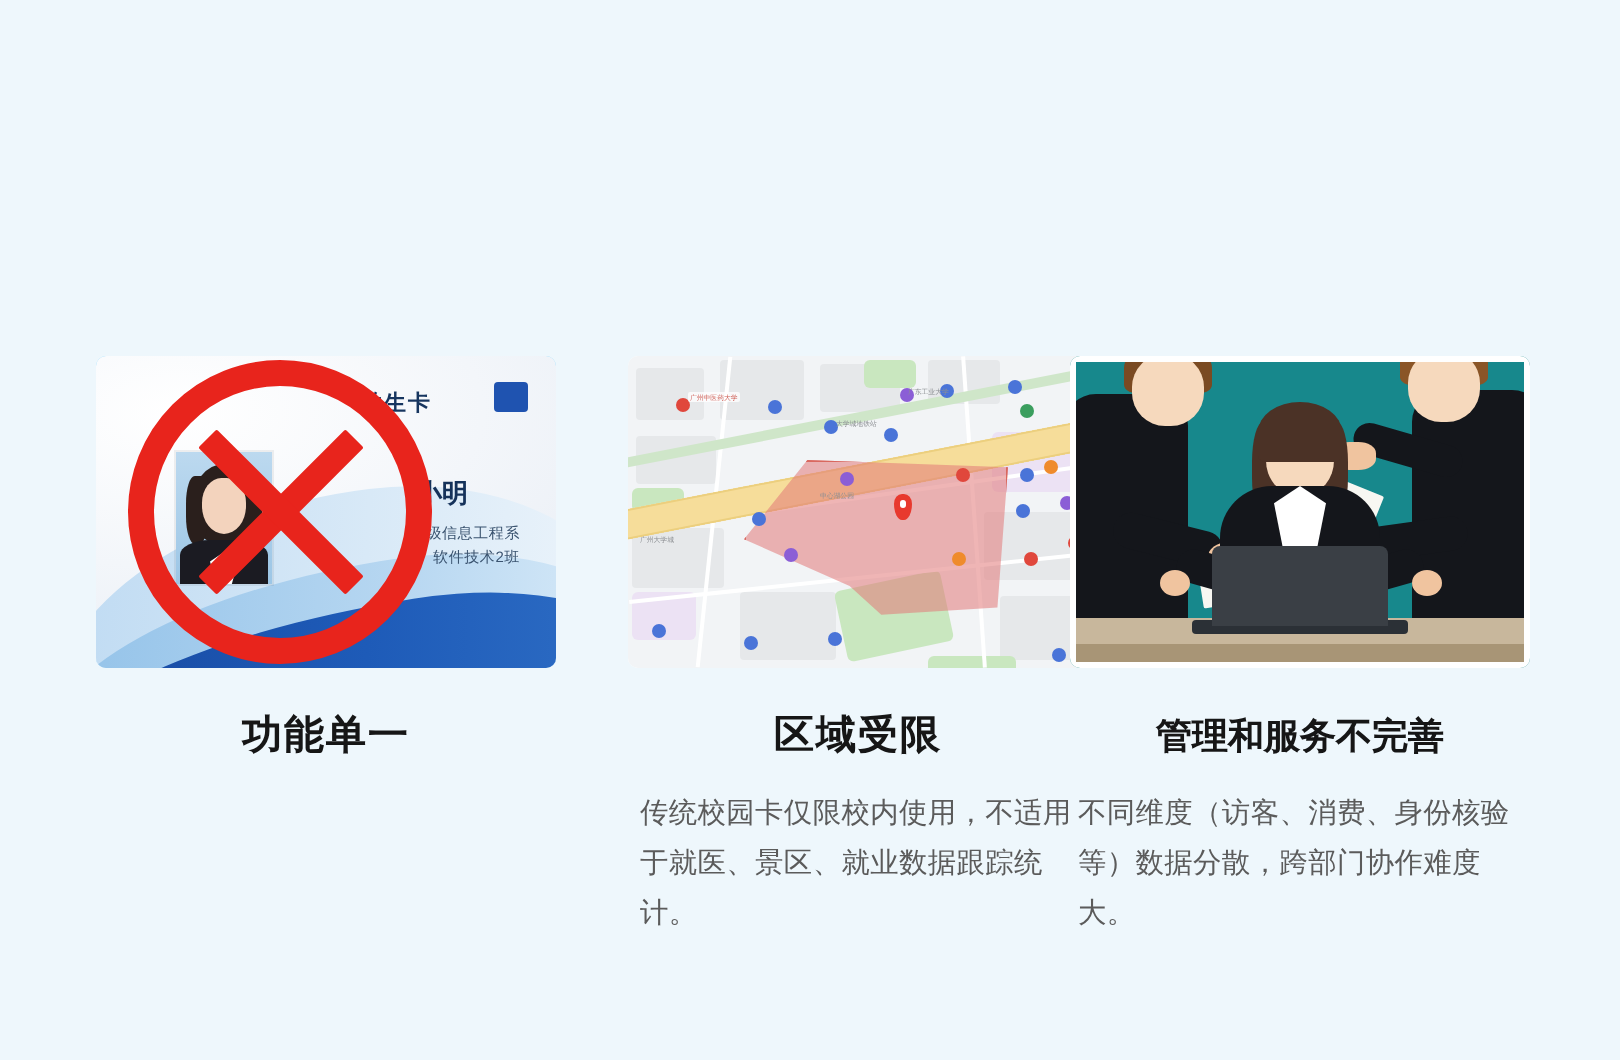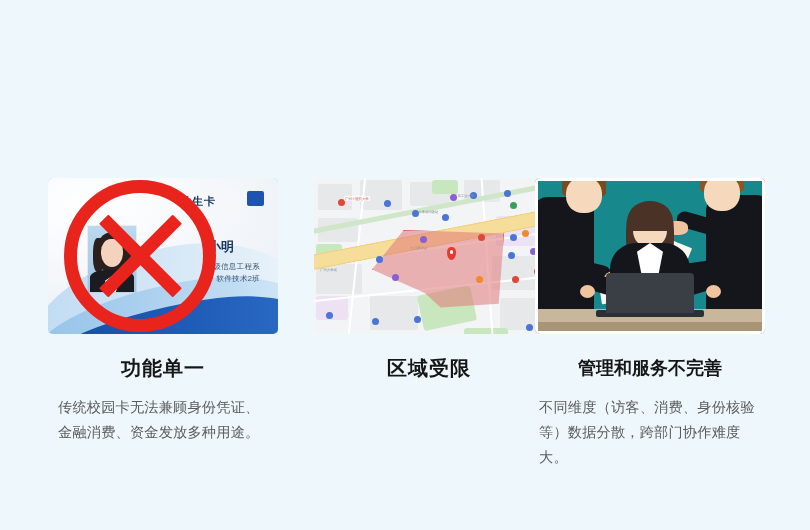--- a/index.html
+++ b/index.html
@@ -287,21 +287,20 @@
           <div class="meta2">软件技术2班</div>
 
           <div class="ban">
             <div class="ring"></div>
             <div class="b1"></div>
             <div class="b2"></div>
           </div>
         </div>
       </div>
       <div class="cap-title">功能单一</div>
-      <div class="cap-body">传统校园卡无法兼顾身份凭证、金融消费、资金发放多种用途。</div>
     </div>
 
     <div class="col col-1">
       <div class="thumb">
         <div class="map">
           <div class="blk" style="left:4px;top:6px;width:34px;height:26px;"></div>
           <div class="blk" style="left:46px;top:2px;width:42px;height:30px;"></div>
           <div class="blk" style="left:96px;top:4px;width:40px;height:24px;"></div>
           <div class="blk" style="left:150px;top:2px;width:36px;height:22px;"></div>
           <div class="blk" style="left:4px;top:40px;width:40px;height:24px;"></div>
@@ -353,20 +352,21 @@
           <div class="poi" style="left:212px;top:146px;"></div>
 
           <div class="lblr" style="left:30px;top:18px;">广州中医药大学</div>
           <div class="lbl" style="left:104px;top:32px;">大学城地铁站</div>
           <div class="lbl" style="left:140px;top:16px;">广东工业大学</div>
           <div class="lbl" style="left:96px;top:68px;">中心湖公园</div>
           <div class="lbl" style="left:6px;top:90px;">广州大学城</div>
         </div>
       </div>
       <div class="cap-title">区域受限</div>
+      <div class="cap-body">传统校园卡仅限校内使用，不适用于就医、景区、就业数据跟踪统计。</div>
     </div>
 
     <div class="col col-2">
       <div class="thumb">
         <div class="office">
           <div class="l-body"></div>
           <div class="l-hair"></div>
           <div class="l-head"></div>
           <div class="l-arm"></div>
           <div class="l-hand"></div>

